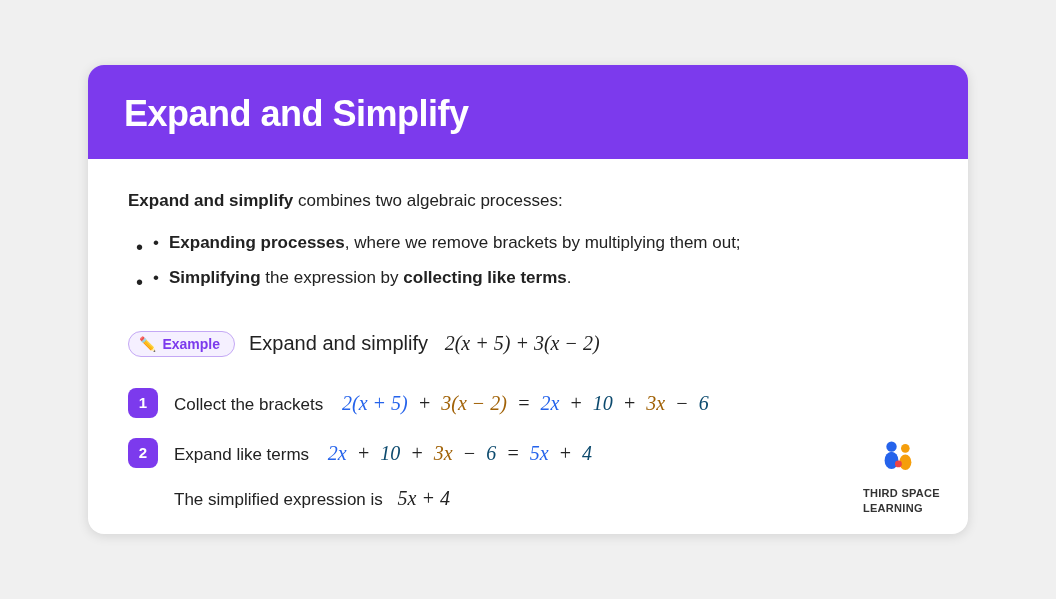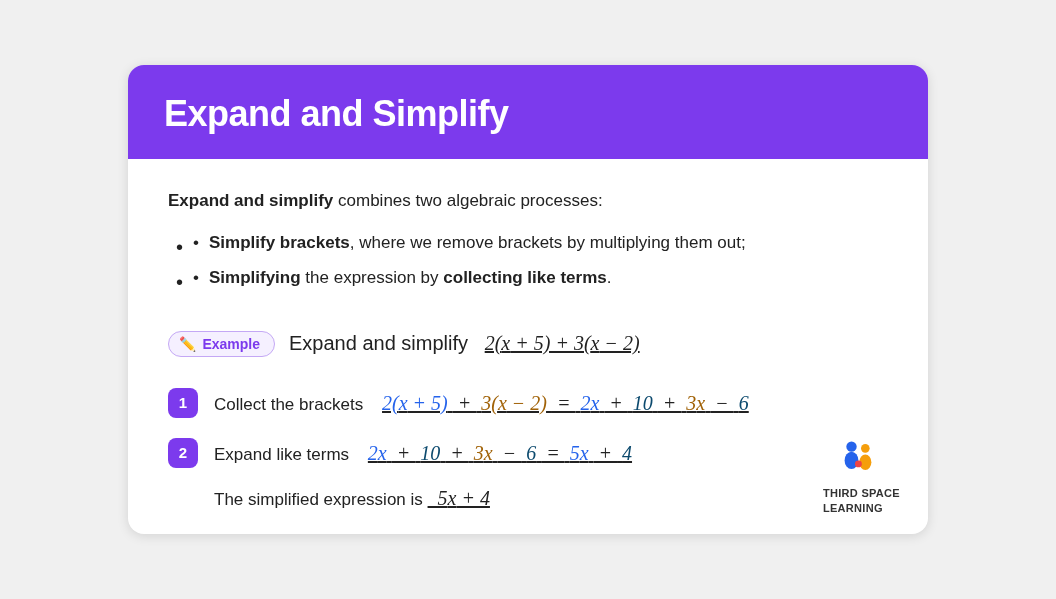--- a/index.html
+++ b/index.html
@@ -8,21 +8,21 @@
       width: 1056px;
       height: 599px;
       background: #f0f0f0;
       display: flex;
       align-items: center;
       justify-content: center;
       font-family: 'Arial', sans-serif;
     }
 
     .card {
-      width: 800px;
+      width: 880px;
       background: #fff;
       border-radius: 16px;
       overflow: hidden;
       box-shadow: 0 2px 12px rgba(0,0,0,0.12);
     }
 
     .card-header {
       background: #7c3aed;
       padding: 28px 36px 24px 36px;
     }
@@ -141,21 +141,20 @@
     .step-content .step-label {
       font-weight: 400;
       margin-right: 14px;
     }
 
     
     .math {
       font-style: italic;
       font-family: 'Times New Roman', serif;
       font-size: 20px;
-      text-decoration: underline;
     }
 
     .math-blue { color: #2563eb; }
     .math-orange { color: #0c4a6e; }
     .math-red { color: #a16207; }
     .math-black { color: #222; }
 
     
     .final-answer {
       margin-top: 12px;
@@ -201,21 +200,21 @@
   <div class="card-body">
 
     <p class="intro-text">
       <strong>Expand and simplify</strong><span> combines two algebraic processes:</span>
     </p>
 
     <ul class="bullet-list">
       <li>
         <span>•</span>
         <span>
-          <strong>Simplify brackets</strong>, where we remove brackets by multiplying them out;
+          <strong>Expanding processes</strong>, where we remove brackets by multiplying them out;
         </span>
       </li>
       <li>
         <span>•</span>
         <span>
           <strong>Simplifying</strong> the expression by <strong>collecting like terms</strong>.
         </span>
       </li>
     </ul>
 

